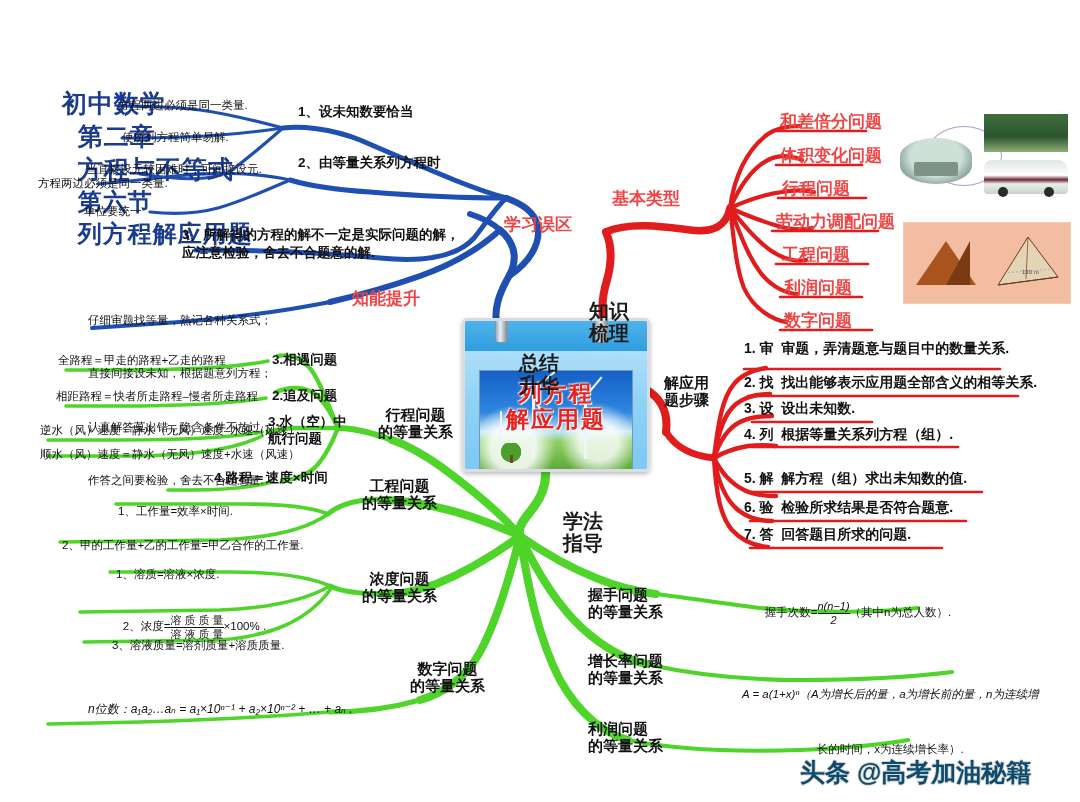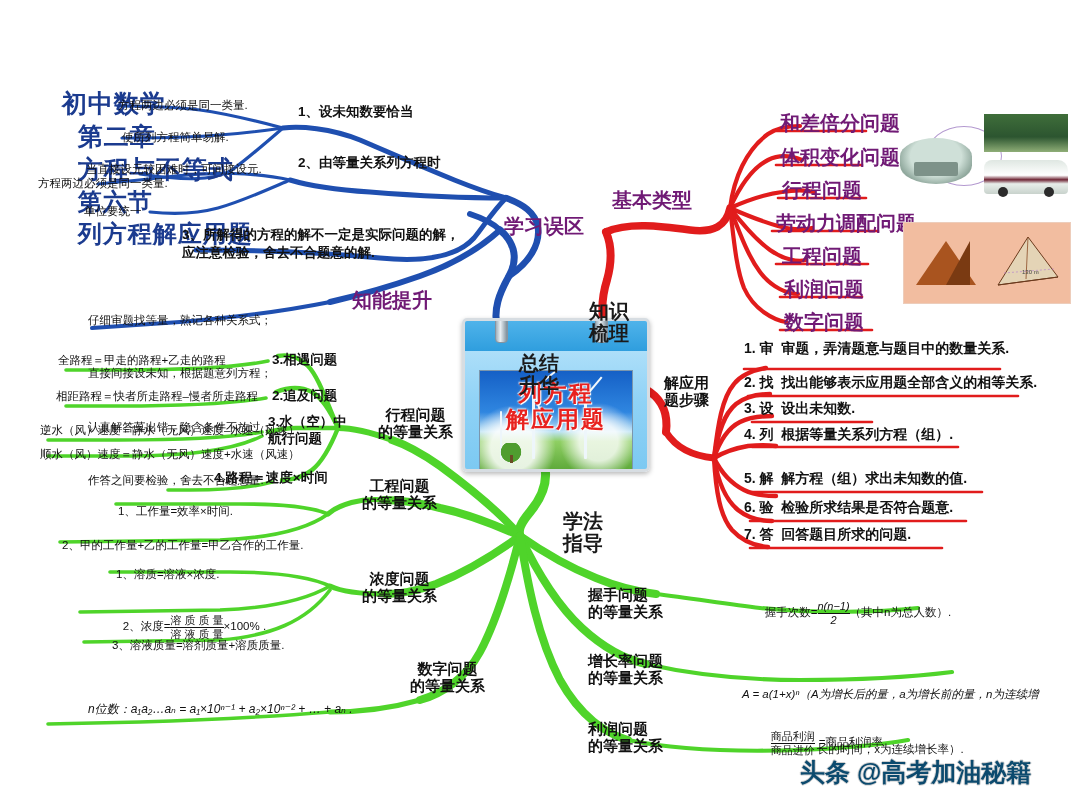--- a/index.html
+++ b/index.html
@@ -15,21 +15,21 @@
   .lbl{position:absolute;color:#1a1a1a;white-space:pre;line-height:1.25;}
   .title{
     position:absolute;left:30px;top:58px;
     font-weight:bold;color:#1b3b8f;
     font-size:25px;letter-spacing:1px;white-space:pre;
   }
   .title .seg2{margin-left:16px;}
   .title .small{font-size:24px;}
   
   .leaf{font-size:11.5px;color:#111;}
-  .node{font-size:20px;color:#701a75;font-weight:bold;}
+  .node{font-size:17px;color:#ef4444;font-weight:bold;}
   .node2{font-size:15px;color:#111;font-weight:bold;line-height:1.15;}
   .num{font-size:13.5px;color:#111;font-weight:bold;}
   .stepline{font-size:14px;color:#111;font-weight:bold;}
   .center-node{font-size:20px;font-weight:bold;line-height:1.1;}
   
   .calendar{
     position:absolute;left:462px;top:318px;width:182px;height:148px;
     background:linear-gradient(#bfe6fb,#8fd2f6 55%,#7cc9f2);
     border:3px solid #d7dde2;border-radius:5px;
     box-shadow:0 2px 5px rgba(0,0,0,.28);
@@ -368,18 +368,15 @@
 
   <div class="lbl node2" style="left:588px;top:652px;white-space:pre-line;">增长率问题
 的等量关系</div>
   <div class="lbl leaf" style="left:742px;top:648px;line-height:1.6;">
     <div class="ital">A = a(1+x)ⁿ（A为增长后的量，a为增长前的量，n为连续增</div>
     <div style="text-align:center;">长的时间，x为连续增长率）.</div>
   </div>
 
   <div class="lbl node2" style="left:588px;top:720px;white-space:pre-line;">利润问题
 的等量关系</div>
-  <div class="lbl leaf" style="left:758px;top:716px;">
-    <span class="frac"><span>商品利润</span><span class="den" style="display:block;">商品进价</span></span><span style="margin-left:4px;">=商品利润率</span>
-  </div>
 
   <div class="watermark">头条 @高考加油秘籍</div>
 </div>
 
 </body></html>

